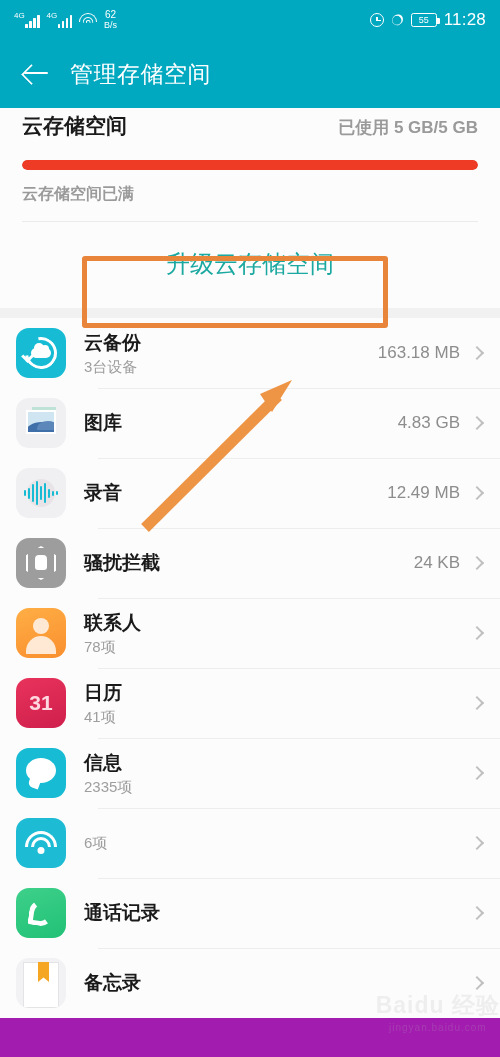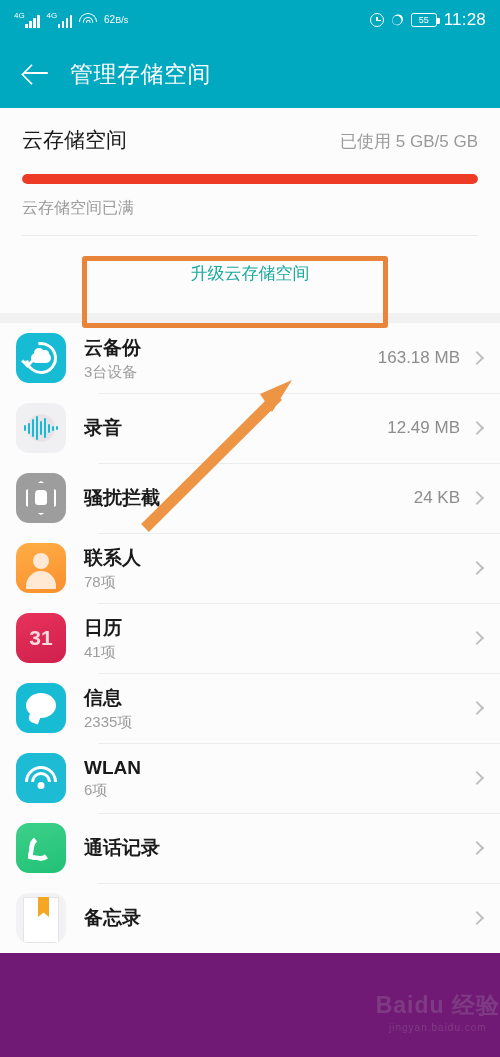--- a/index.html
+++ b/index.html
@@ -2,21 +2,21 @@
 <html><head>
 <meta charset="utf-8">
 <style>
   * { margin:0; padding:0; box-sizing:border-box; }
   html, body {
     width:500px; height:1057px;
     background:#f2f2f2;
     font-family:"Liberation Sans","DejaVu Sans",sans-serif;
     overflow:hidden;
   }
-  #screen { position:relative; width:500px; height:1057px; background:#701a75; overflow:hidden; }
+  #screen { position:relative; width:500px; height:1057px; background:#a21caf; overflow:hidden; }
 
   
   .statusbar {
     height:40px; background:#00a8c0; color:#fff;
     display:flex; align-items:center; justify-content:space-between;
     padding:0 14px;
   }
   .sb-left, .sb-right { display:flex; align-items:center; gap:7px; }
   .sig { display:flex; align-items:flex-end; gap:1.5px; position:relative; padding-left:11px; height:15px;}
   .sig .g { position:absolute; left:0; top:-1px; font-size:8px; line-height:8px; }
@@ -24,21 +24,21 @@
   .sig i:nth-of-type(1){height:4px}
   .sig i:nth-of-type(2){height:7px}
   .sig i:nth-of-type(3){height:10px}
   .sig i:nth-of-type(4){height:13px}
   .wifi { width:18px; height:14px; position:relative; }
   .wifi span { position:absolute; left:50%; transform:translateX(-50%); border:1.6px solid #fff; border-bottom:none;
                border-radius:50% 50% 0 0 / 100% 100% 0 0; }
   .wifi .a { width:18px; height:9px; top:0; }
   .wifi .b { width:11px; height:6px; top:3.5px; }
   .wifi .c { width:4.5px; height:3px; top:7px; }
-  .speed { display:flex; flex-direction:row; align-items:center; line-height:10px; font-size:9px; }
+  .speed { display:flex; flex-direction:column; align-items:center; line-height:10px; font-size:9px; }
   .speed .n { font-size:10px; }
   .speed .u { font-size:9px; }
   .alarm { width:14px; height:14px; border:1.5px solid #fff; border-radius:50%; position:relative; }
   .alarm::after { content:""; position:absolute; left:5px; top:2.5px; width:1.4px; height:4.5px; background:#fff; }
   .alarm::before { content:""; position:absolute; left:5.2px; top:6px; width:4px; height:1.4px; background:#fff; }
   .bt { font-size:14px; line-height:14px; }
   .batt { width:26px; height:14px; border:1.5px solid #fff; border-radius:2.5px; position:relative;
           display:flex; align-items:center; justify-content:center; font-size:9px; }
   .batt::after { content:""; position:absolute; right:-4px; top:4px; width:2.5px; height:6px; background:#fff; border-radius:0 1px 1px 0; }
   .clock { font-size:17px; letter-spacing:.2px; }
@@ -48,29 +48,29 @@
   .back { width:34px; height:34px; position:relative; cursor:pointer; flex:none; }
   .back::before { content:""; position:absolute; left:4px; top:15px; width:24px; height:2.4px; background:#fff; border-radius:2px; }
   .back::after { content:""; position:absolute; left:4px; top:10px; width:13px; height:13px;
                  border-left:2.4px solid #fff; border-bottom:2.4px solid #fff; transform:rotate(45deg); border-radius:1px; }
   .appbar .title { color:#fff; font-size:23px; margin-left:16px; letter-spacing:.5px; }
 
   
   .card { background:#fcfcfc; }
   .gap { height:10px; background:#f1f1f1; }
 
-  .quota { padding:18px 22px 0 22px; }
+  .quota { padding:4px 22px 0 22px;font-weight:bold; }
   .quota-row { display:flex; align-items:baseline; justify-content:space-between; }
   .quota-name { font-size:21px; color:#1a1a1a; }
   .quota-used { font-size:17px; color:#9a9a9a; }
   .bar { margin-top:20px; height:10px; border-radius:6px; background:#e6e6e6; overflow:hidden; }
   .bar > i { display:block; height:100%; border-radius:6px; background:#ed3b26; }
   .full-note { font-size:16px; color:#9a9a9a; padding:14px 0 16px 0; }
   .divider { height:1px; background:#ebebeb; margin:0 22px; }
-  .upgrade { text-align:center; padding:26px 0 28px 0; color:#1aa8a0; font-size:17px; cursor:pointer; }
+  .upgrade { text-align:center; padding:26px 0 28px 0; color:#1aa8a0; font-size:24px; cursor:pointer; }
 
   
   .list { background:#fcfcfc; }
   .row { display:flex; align-items:center; height:70px; padding-left:16px; padding-right:18px; position:relative; cursor:pointer; }
   .row + .row::before { content:""; position:absolute; top:0; left:98px; right:0; height:1px; background:#ededed; }
   .ico { width:50px; height:50px; border-radius:13px; flex:none; margin-right:18px; position:relative; overflow:hidden; }
   .labels { flex:1; display:flex; flex-direction:column; justify-content:center; gap:2px; }
   .nm { font-size:19px; color:#1a1a1a; font-weight:bold; }
   .sub { font-size:15px; color:#9e9e9e; }
   .val { font-size:17px; color:#8d8d8d; margin-right:12px; }
@@ -220,20 +220,31 @@
           <span class="arw"></span>
       </div>
       <div class="labels">
         <span class="nm">云备份</span>
         <span class="sub">3台设备</span>
       </div>
       <span class="val">163.18 MB</span>
       <span class="chev"></span>
     </div>
 
+    <div class="row">
+      <div class="ico ic-gallery">
+        <span class="sh"></span>
+          <span class="ph"></span>
+      </div>
+      <div class="labels">
+        <span class="nm">图库</span>
+      </div>
+      <span class="val">4.83 GB</span>
+      <span class="chev"></span>
+    </div>
 
     <div class="row">
       <div class="ico ic-rec">
         <span class="blob"></span>
         <span class="wave">
             <i style="height:6px"></i>
             <i style="height:11px"></i>
             <i style="height:18px"></i>
             <i style="height:24px"></i>
             <i style="height:14px"></i>
@@ -298,21 +309,20 @@
       <span class="chev"></span>
     </div>
 
     <div class="row">
       <div class="ico ic-wlan">
         <span class="a"></span>
           <span class="b"></span>
           <span class="d"></span>
       </div>
       <div class="labels">
-        <span class="nm">WLAN</span>
         <span class="sub">6项</span>
       </div>
       <span class="val"></span>
       <span class="chev"></span>
     </div>
 
     <div class="row">
       <div class="ico ic-call">
         <span class="ph"></span>
       </div>

